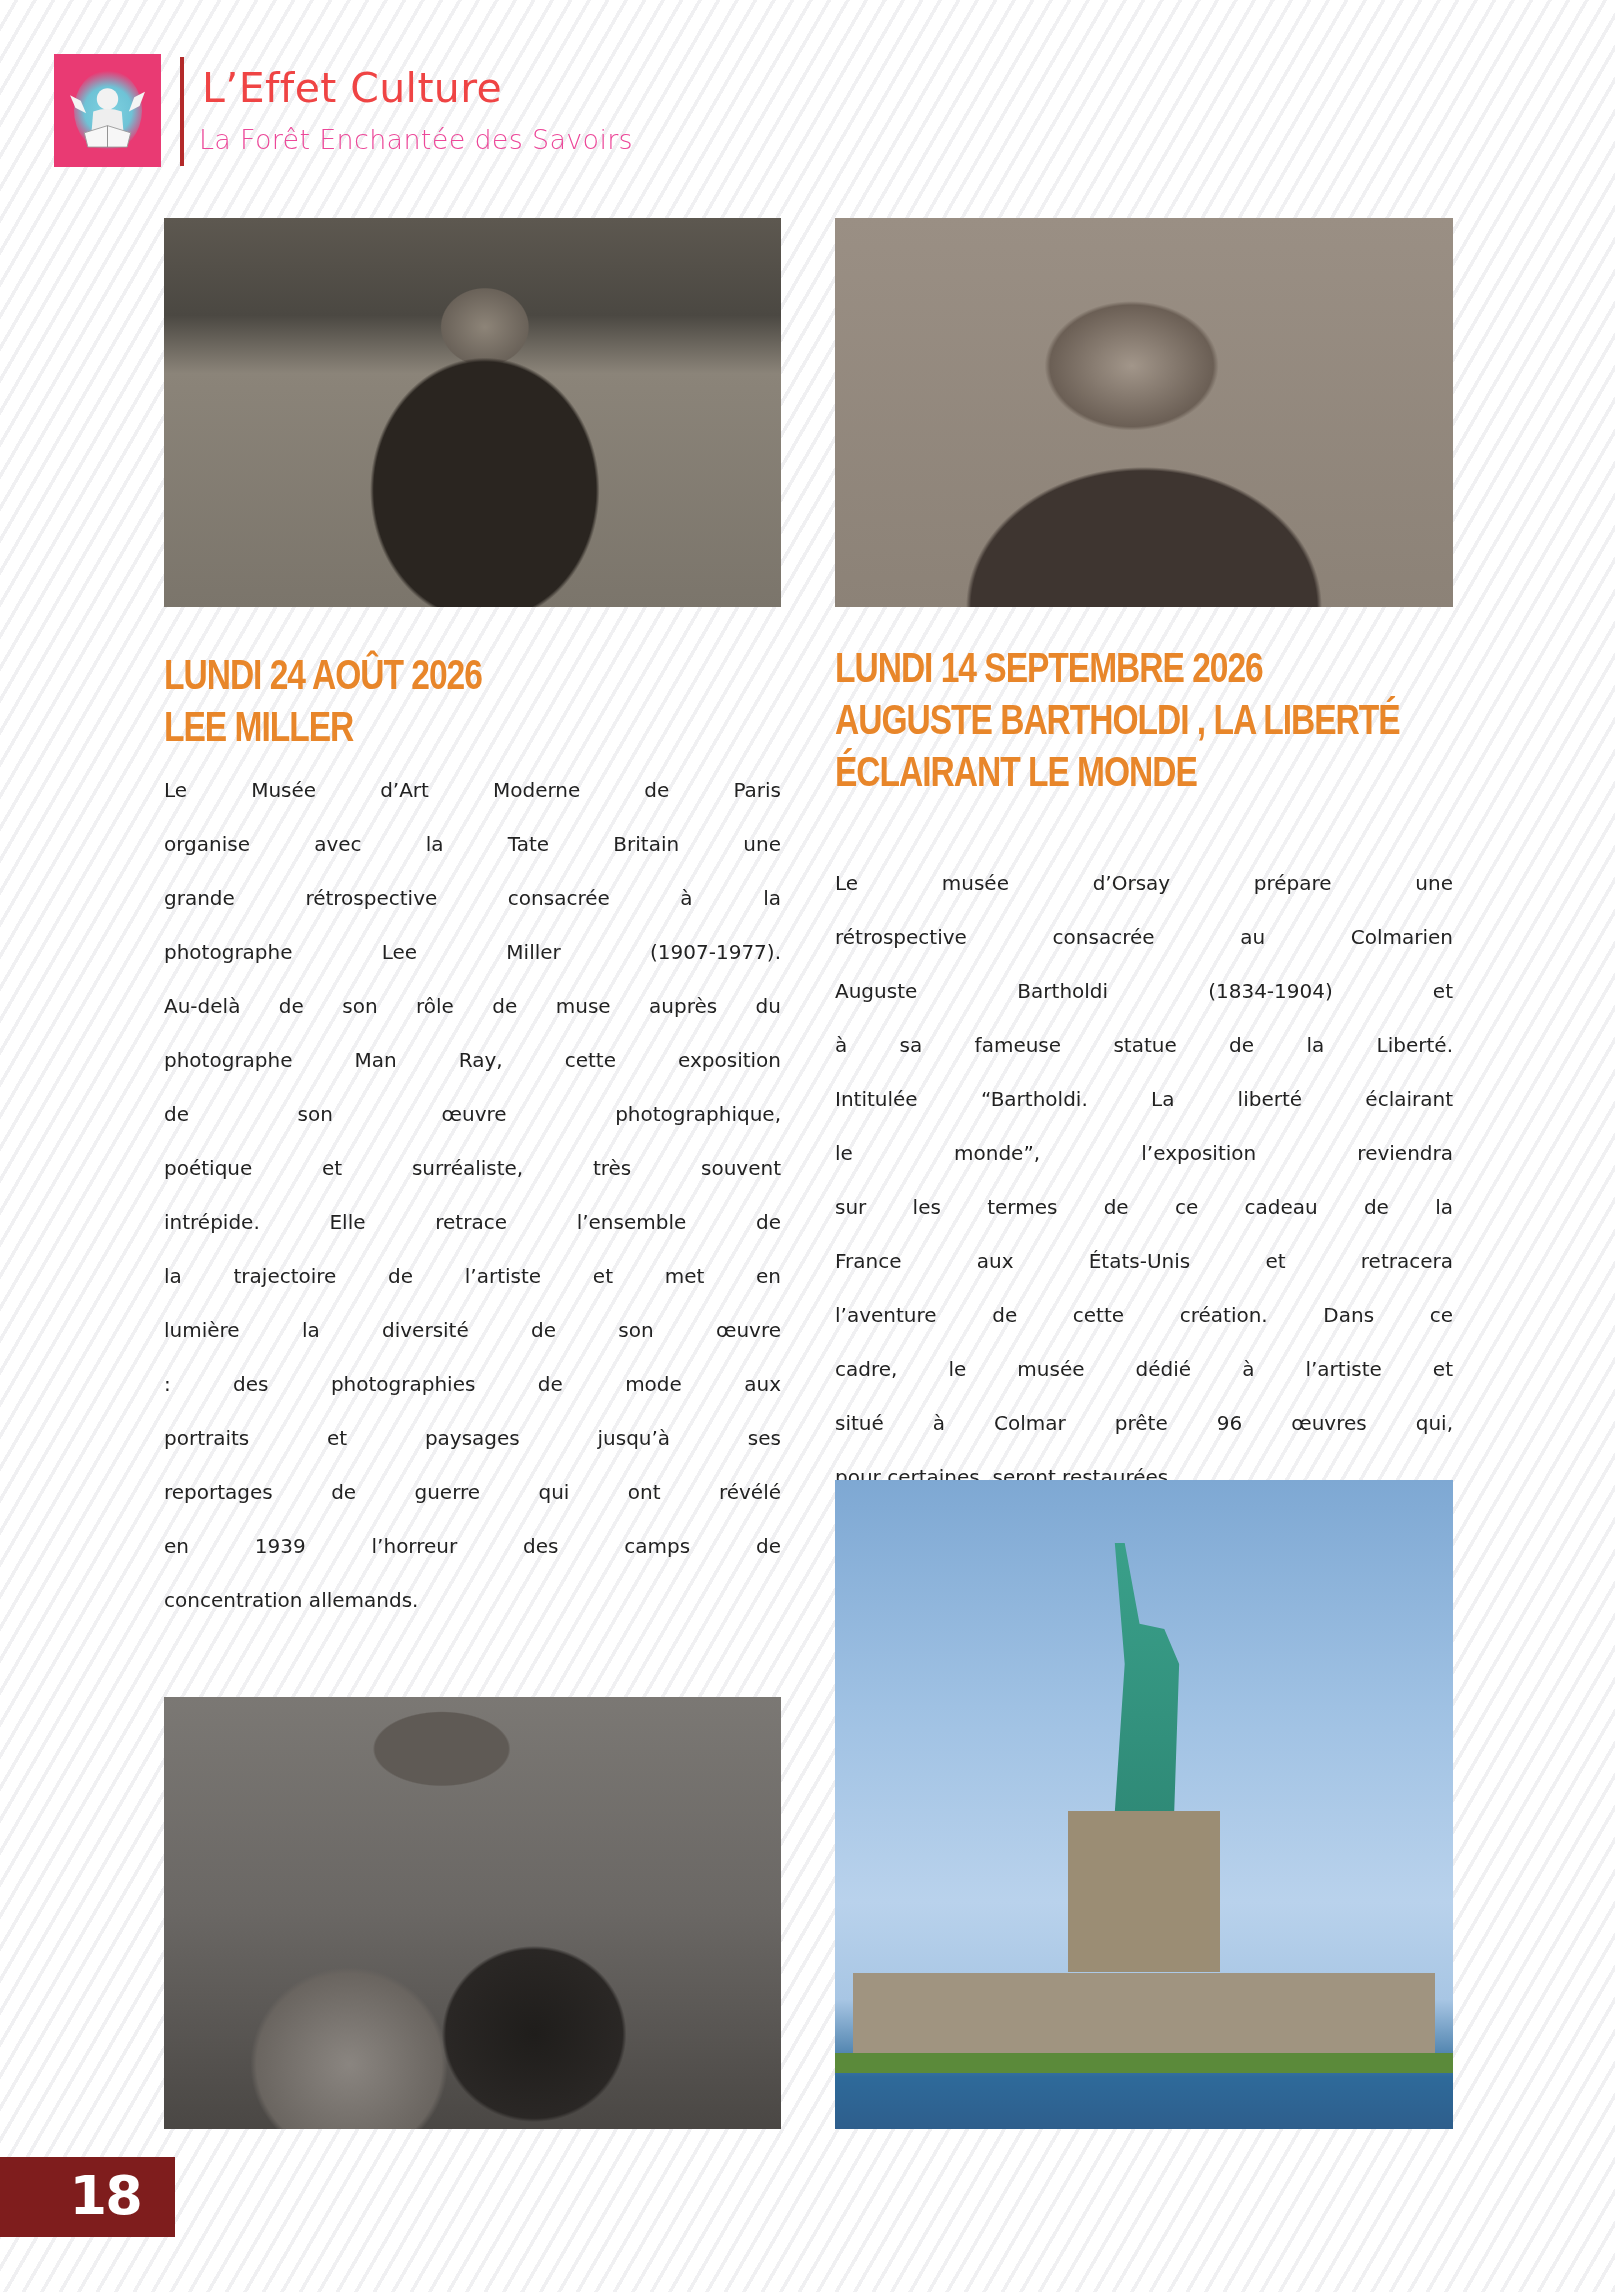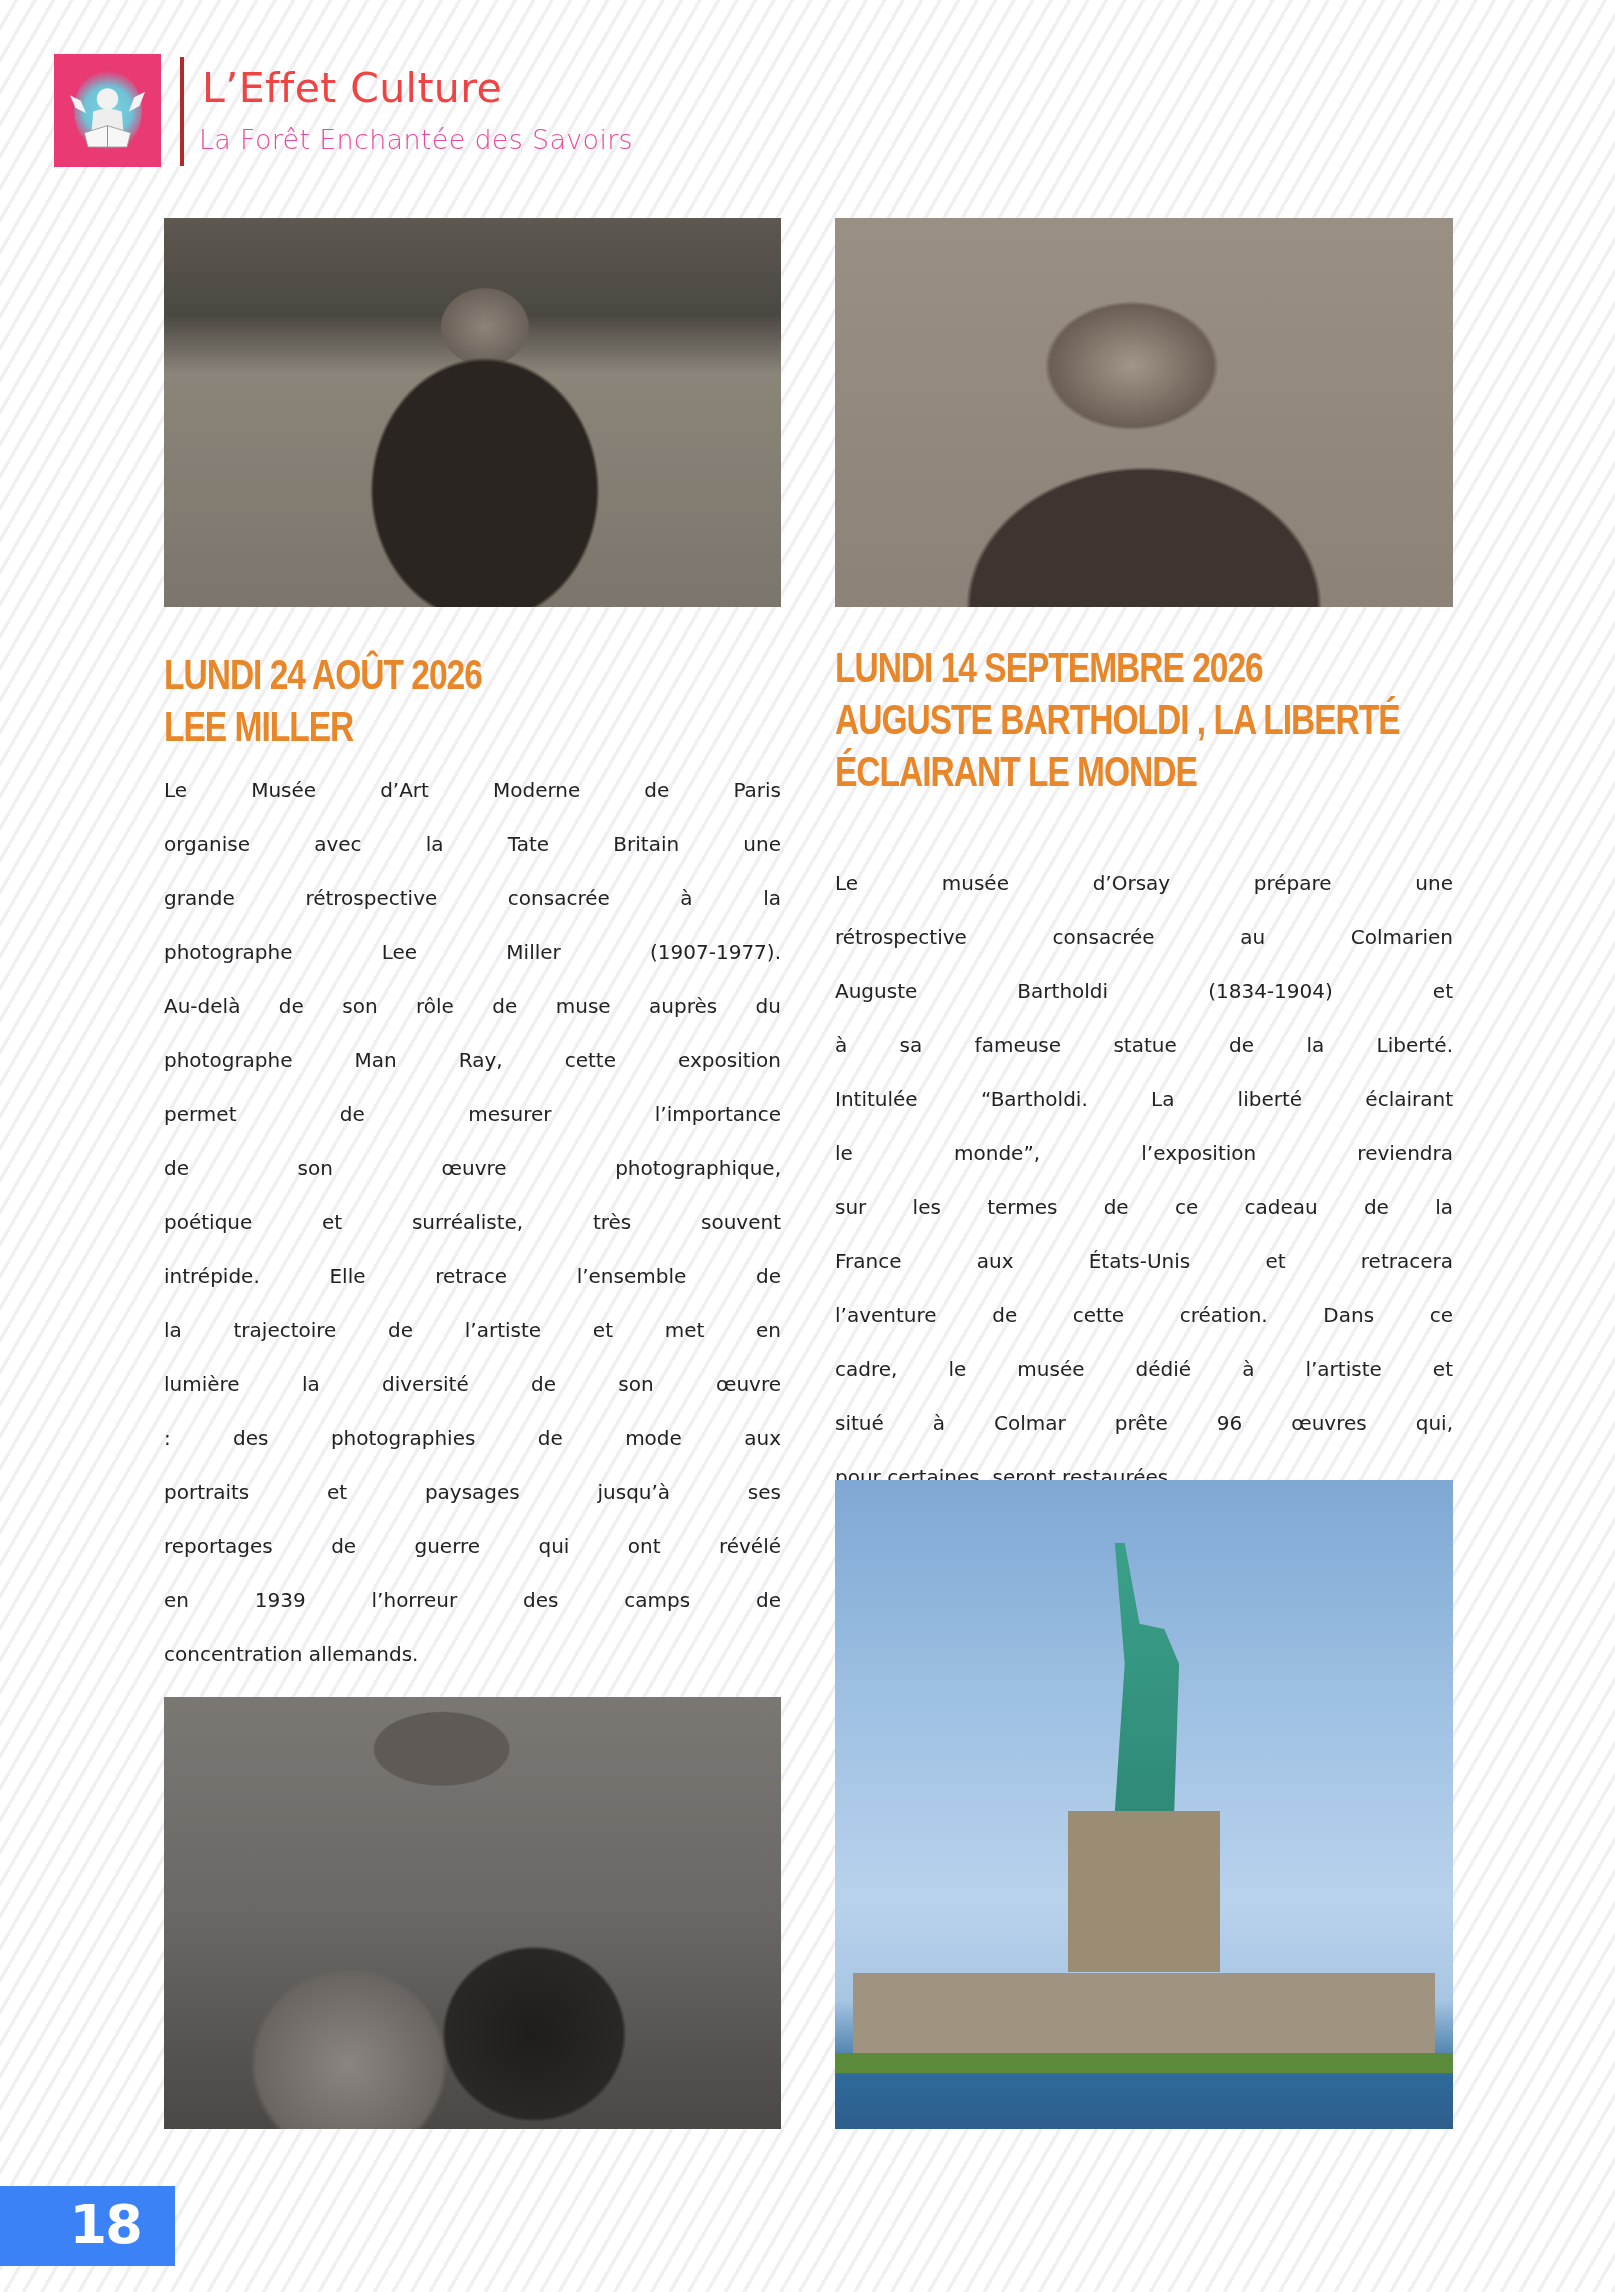--- a/index.html
+++ b/index.html
@@ -51,21 +51,21 @@
 
   
   .body-text { font-family:"DejaVu Sans", sans-serif; color:#222; font-size:20px; line-height:54px;
     text-align:justify; text-align-last:left; }
   .body-text span.line { display:block; white-space:nowrap; text-align:justify; text-align-last:justify; }
   .body-text span.line.last { text-align-last:left; }
   #body-left { left:164px; top:763px; width:617px; }
   #body-right { left:835px; top:808px; width:618px;margin-top:48px; }
 
   
-  #page-badge { left:0; top:2157px; width:175px; height:80px; background:#3b82f6;margin-top:29px; }
+  #page-badge { left:0; top:2157px; width:175px; height:80px; background:#7f1d1d; }
   #page-num { position:absolute; right:34px; top:7.2px; font-family:"DejaVu Sans", sans-serif; font-weight:bold;
     font-size:54px; color:#ffffff; letter-spacing:-1.8px; }
 </style>
 </head>
 <body>
 
 <div id="logo" class="abs">
   <div class="halo"></div>
   <svg width="107" height="113" viewBox="0 0 120 126">
     <path d="M30 52 L18 46 L24 60 L36 66 Z" fill="#f4f4f4"></path>
@@ -87,21 +87,20 @@
   <div>LEE MILLER</div>
 </div>
 
 <div id="body-left" class="abs body-text">
   <span class="line">Le Musée d’Art Moderne de Paris</span>
   <span class="line">organise avec la Tate Britain une</span>
   <span class="line">grande rétrospective consacrée à la</span>
   <span class="line">photographe Lee Miller (1907-1977).</span>
   <span class="line">Au-delà de son rôle de muse auprès du</span>
   <span class="line">photographe Man Ray, cette exposition</span>
-  <span class="line">permet de mesurer l’importance</span>
   <span class="line">de son œuvre photographique,</span>
   <span class="line">poétique et surréaliste, très souvent</span>
   <span class="line">intrépide. Elle retrace l’ensemble de</span>
   <span class="line">la trajectoire de l’artiste et met en</span>
   <span class="line">lumière la diversité de son œuvre</span>
   <span class="line">: des photographies de mode aux</span>
   <span class="line">portraits et paysages jusqu’à ses</span>
   <span class="line">reportages de guerre qui ont révélé</span>
   <span class="line">en 1939 l’horreur des camps de</span>
   <span class="line last">concentration allemands.</span>

